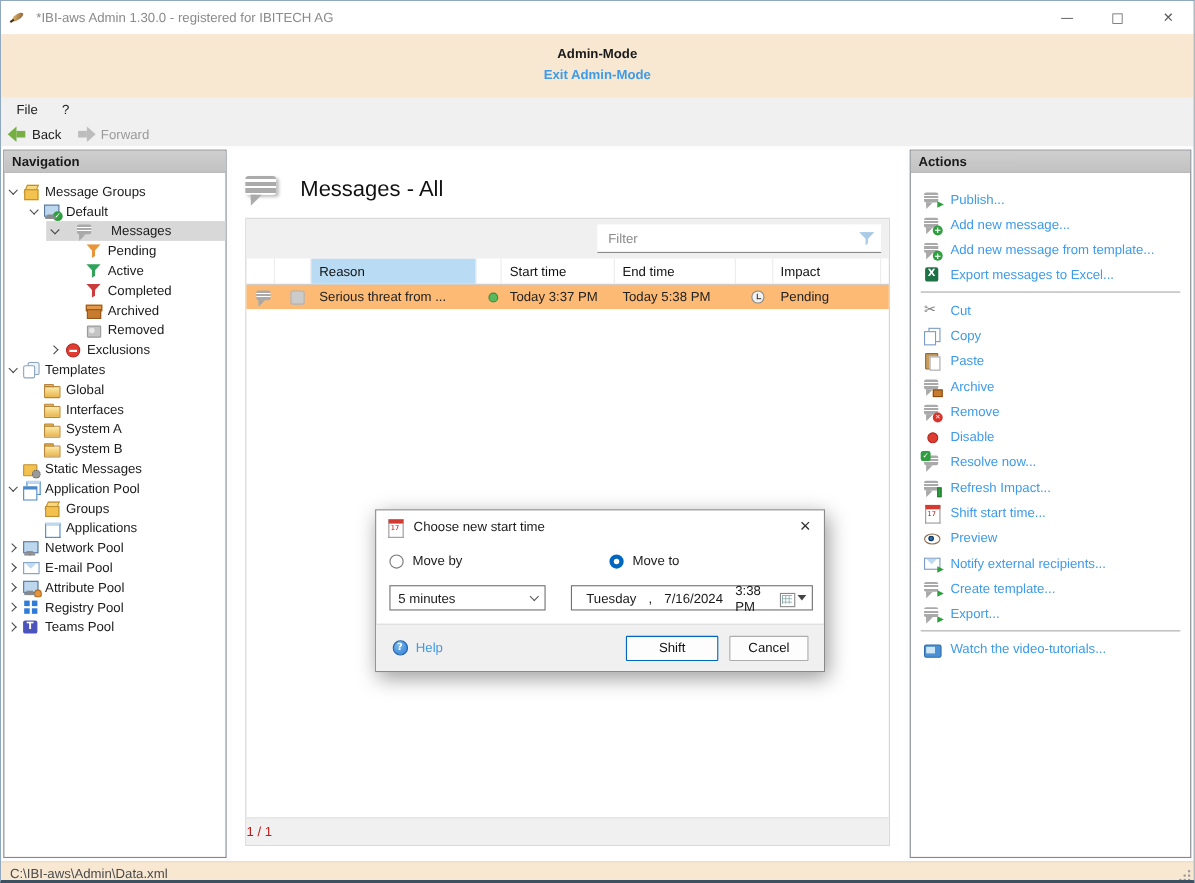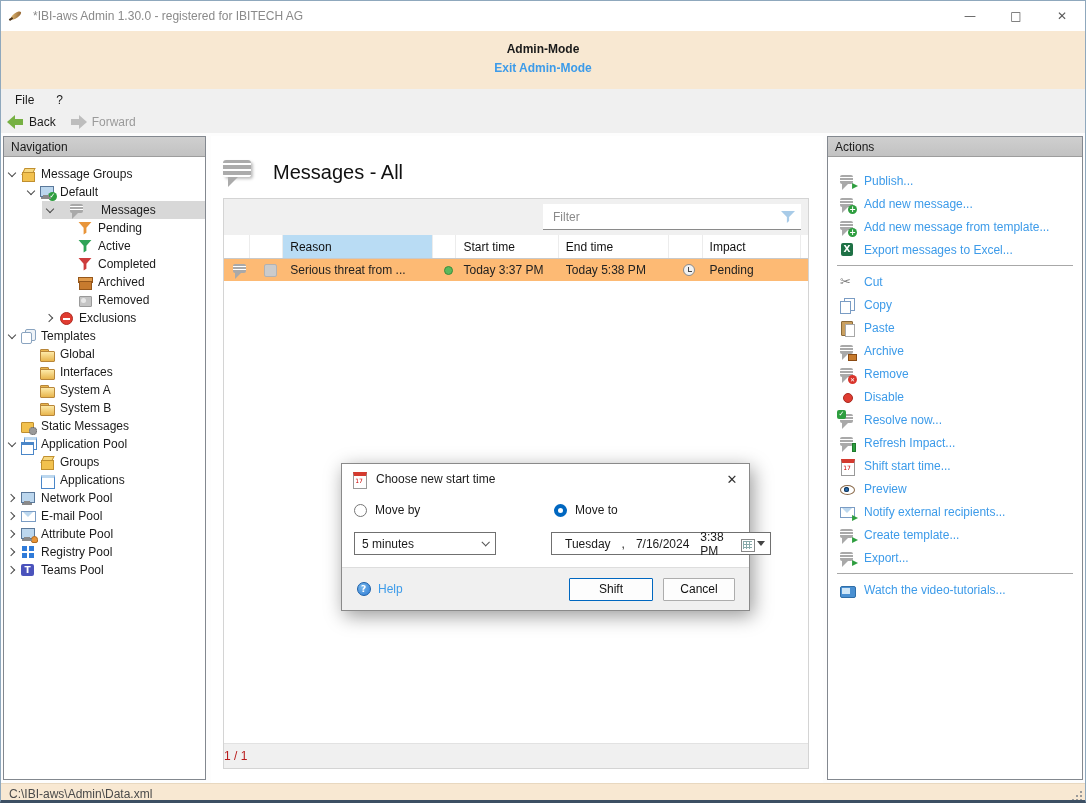--- a/index.html
+++ b/index.html
@@ -28,21 +28,21 @@
   .navarrow::before { content: ""; position: absolute; width: 0; height: 0; top: 0; }
   .navarrow::after { content: ""; position: absolute; top: 4px; width: 8px; height: 6px; }
   .navarrow.left::before  { left: 0; border-top: 7px solid transparent; border-bottom: 7px solid transparent; border-right: 8px solid #76b043; }
   .navarrow.left::after   { left: 8px; background: #76b043; }
   .navarrow.right::before { right: 0; border-top: 7px solid transparent; border-bottom: 7px solid transparent; border-left: 8px solid #bdbdbd; }
   .navarrow.right::after  { right: 8px; background: #bdbdbd; }
   
   .bodyarea { position: relative; height: 650px; background: #fdfdfd; }
   .panel { position: absolute; top: 3px; height: 644px; background: #fff; border: 1px solid #83888f; }
   .panel-header { height: 20px; background: linear-gradient(#cfcfcf, #c2c2c2); border-bottom: 1px solid #9d9d9d;
-                  font-weight: normal; padding: 3px 7px; }
+                  font-weight: bold; padding: 3px 7px; }
   #nav-panel { left: 2px; width: 203px; }
   #actions-panel { left: 826px; width: 256px; }
   
   #nav-tree { padding-top: 8px; }
   .trow { display: flex; height: 18px; align-items: center; }
   .tpad { flex: none; }
   .thl { display: flex; flex: 1; align-items: center; height: 18px; padding-left: 1px; }
   .thl.sel { background: #d8d8d8; gap: 11px; }
   .chev { width: 15px; height: 15px; position: relative; flex: none; }
   .chev i { position: absolute; width: 6px; height: 6px; border-right: 1.5px solid #4a4a4a; border-bottom: 1.5px solid #4a4a4a; }
@@ -185,21 +185,21 @@
     color: #333; font-family: "DejaVu Sans", sans-serif; font-size: 13px; }
   .dlg-body { position: relative; height: 73px; }
   .rgroup { position: absolute; top: 9px; display: flex; align-items: center; gap: 8px; }
   .radio { width: 13px; height: 13px; border: 1px solid #777; border-radius: 50%; background: #fff; flex: none; }
   .radio.on { border: 4px solid #0067c0; }
   .dlg-select { position: absolute; left: 12px; top: 38px; width: 142px; height: 23px; background: #fff; border: 1px solid #707070;
     display: flex; align-items: center; padding-left: 7px; }
   .dlg-select .chevdd { position: absolute; right: 7px; top: 7px; width: 6px; height: 6px;
     border-right: 1.5px solid #555; border-bottom: 1.5px solid #555; transform: rotate(45deg) translateY(-1px); }
   .dlg-datetime { position: absolute; left: 177px; top: 38px; width: 220px; height: 23px; background: #fff; border: 1px solid #707070;
-    display: flex; align-items: center; padding-left: 13px; gap: 11px; margin-left: 32px; }
+    display: flex; align-items: center; padding-left: 13px; gap: 11px; }
   .dlg-datetime .dd-icons { margin-left: auto; display: flex; align-items: center; gap: 3px; padding-right: 5px; }
   .minical { position: relative; width: 14px; height: 14px; }
   .minical::before { content: ""; position: absolute; left: 1px; top: 2px; width: 12px; height: 11px; background: #fff; border: 1px solid #888; }
   .minical::after { content: ""; position: absolute; left: 3px; top: 4px; width: 9px; height: 8px;
     background: linear-gradient(#8aa 1px, transparent 1px), linear-gradient(90deg, #8aa 1px, transparent 1px); background-size: 3px 3px; }
   .ddarrow { width: 0; height: 0; border-left: 4px solid transparent; border-right: 4px solid transparent; border-top: 5px solid #444; }
   .dlg-footer { height: 43px; background: #f0f0f0; border-top: 1px solid #ddd; display: flex; align-items: center; padding: 0 14px; gap: 10px; }
   .dlg-help { display: flex; align-items: center; gap: 6px; color: #3d9be9; }
   .btn { height: 23px; background: #fdfdfd; border: 1px solid #adadad; border-radius: 1px; display: flex; align-items: center; justify-content: center;
     font: 12px "Liberation Sans", sans-serif; color: #111; }

